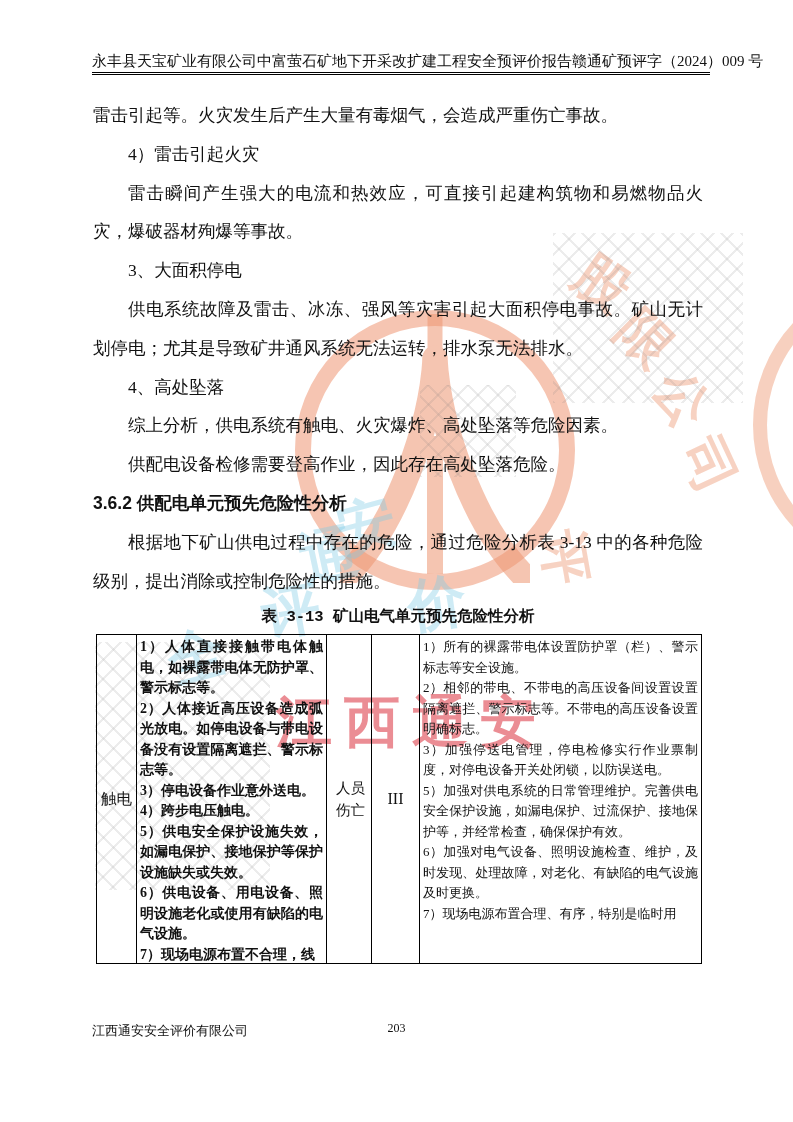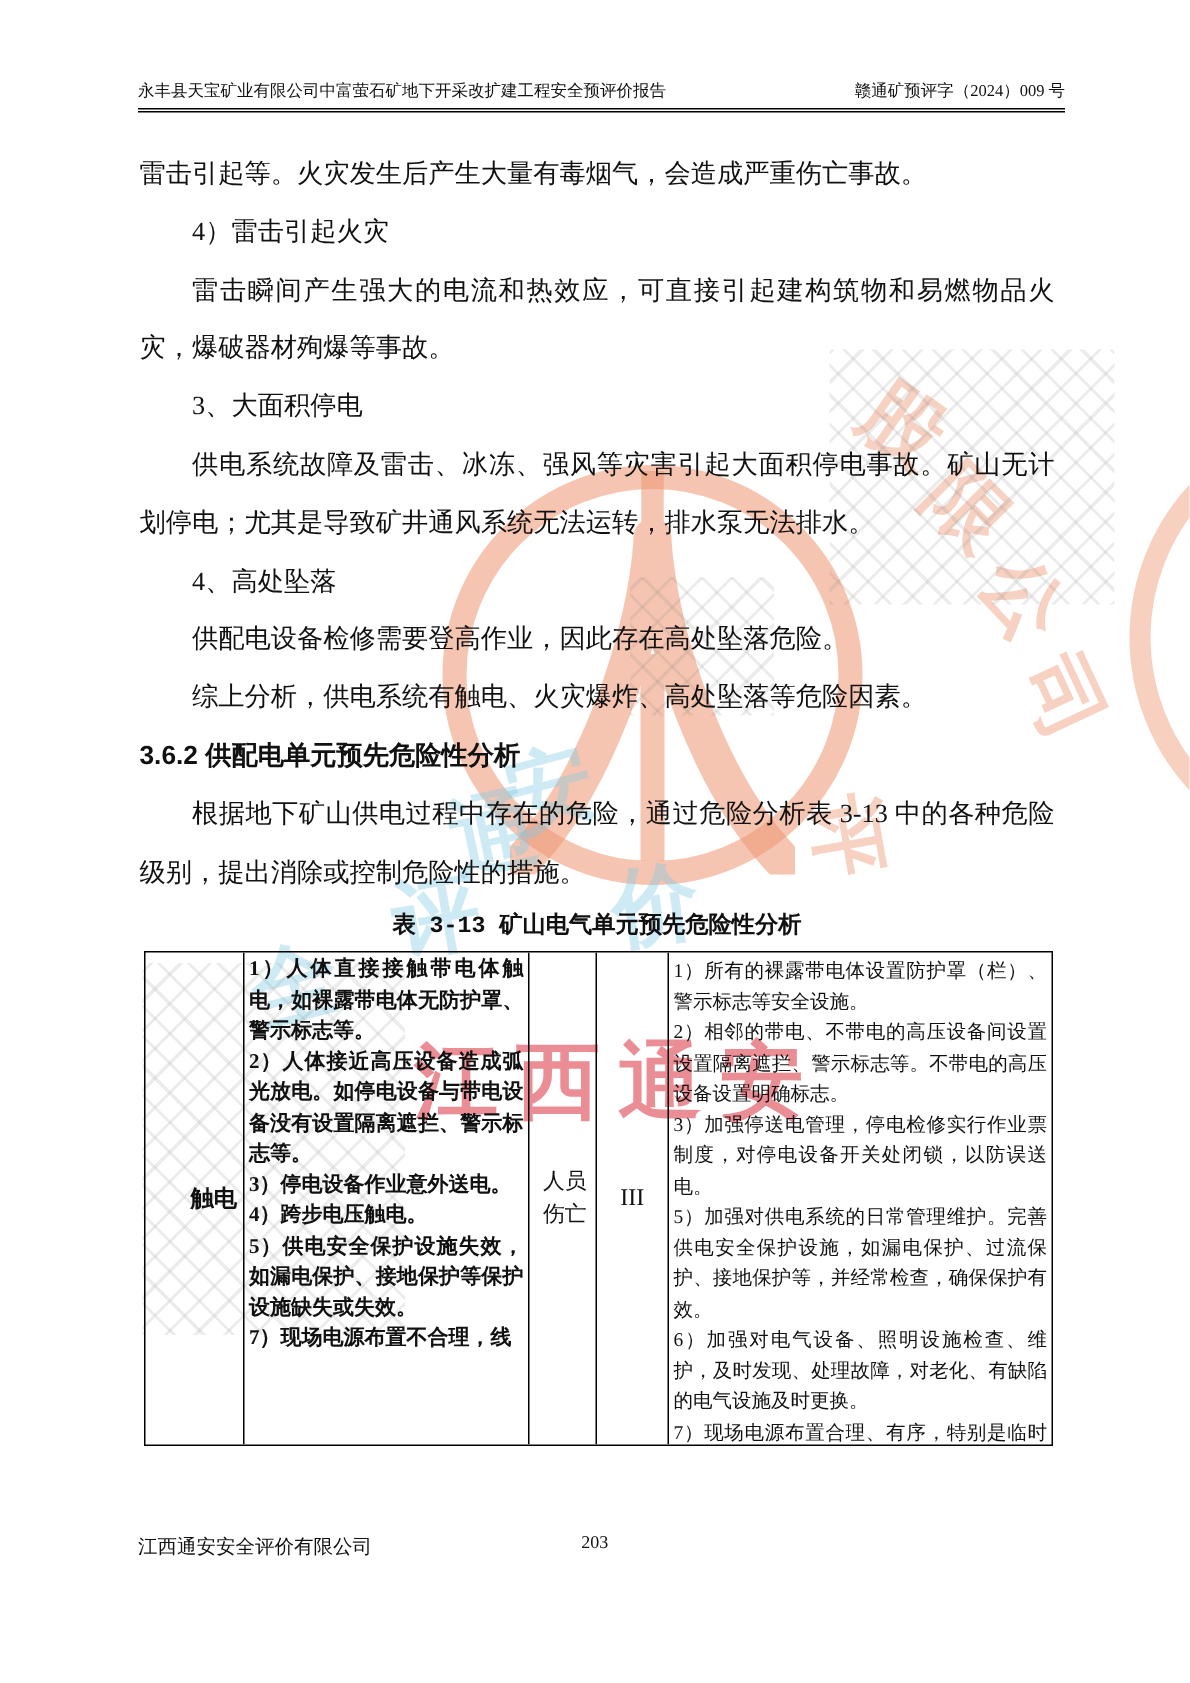--- a/index.html
+++ b/index.html
@@ -32,21 +32,21 @@
   .hatch{
     opacity:0.55;
     background:
       repeating-linear-gradient(45deg, rgba(120,120,120,0.25) 0 2px, transparent 2px 14px),
       repeating-linear-gradient(-45deg, rgba(120,120,120,0.25) 0 2px, transparent 2px 14px);
   }
   
   .page-header{
     position:absolute;left:92px;top:52px;width:618px;z-index:2;
     display:flex;justify-content:space-between;align-items:flex-end;
-    font-size:11px;line-height:18px;white-space:nowrap;
+    font-size:15px;line-height:18px;white-space:nowrap;
   }
   .header-rule{
     position:absolute;left:92px;top:72px;width:618px;height:3px;z-index:2;
     border-top:1.4px solid #000;border-bottom:1px solid #000;box-sizing:border-box;
   }
   .page-footer-left{
     position:absolute;left:92px;top:1022px;font-size:13px;z-index:2;
   }
   .page-number{
     position:absolute;left:0;top:1021px;width:100%;text-align:center;font-size:12px;z-index:2;
@@ -84,21 +84,21 @@
   .c4{width:48px;}
   .c5{width:282px;flex:1;}
   .th{
     display:flex;align-items:center;justify-content:center;text-align:center;
     font-weight:bold;font-size:15px;line-height:19px;
     font-family:"Liberation Sans", sans-serif;
   }
   .cell-center{
     display:flex;align-items:center;justify-content:center;text-align:center;
   }
-  .factor-cell{font-weight:bold;font-size:15.5px;font-family:"Liberation Sans", sans-serif;margin-left:26px;}
+  .factor-cell{font-weight:normal;font-size:15.5px;font-family:"Liberation Sans", sans-serif;}
   .result-cell{font-size:14.5px;line-height:22px;padding:0 6px;text-align:right;}
   .level-cell{font-size:16px;font-family:"Liberation Serif", serif;}
   .list-cell{padding:2px 3px;}
   .list-cell .item{
     font-size:14px;line-height:20.5px;text-align:justify;margin:0;
   }
   .c5.list-cell .item{font-size:13px;}
 </style>
 </head>
 <body>
@@ -139,36 +139,37 @@
 </div>
 <div class="header-rule"></div>
 
 <div class="content">
   <p class="p">雷击引起等。火灾发生后产生大量有毒烟气，会造成严重伤亡事故。</p>
   <p class="p indent">4）雷击引起火灾</p>
   <p class="p indent">雷击瞬间产生强大的电流和热效应，可直接引起建构筑物和易燃物品火灾，爆破器材殉爆等事故。</p>
   <p class="p indent">3、大面积停电</p>
   <p class="p indent">供电系统故障及雷击、冰冻、强风等灾害引起大面积停电事故。矿山无计划停电；尤其是导致矿井通风系统无法运转，排水泵无法排水。</p>
   <p class="p indent">4、高处坠落</p>
+  <p class="p indent">综上分析，供电系统有触电、火灾爆炸、高处坠落等危险因素。</p>
   <p class="p indent">供配电设备检修需要登高作业，因此存在高处坠落危险。</p>
-  <p class="p indent">综上分析，供电系统有触电、火灾爆炸、高处坠落等危险因素。</p>
   <p class="h2">3.6.2 供配电单元预先危险性分析</p>
   <p class="p indent">根据地下矿山供电过程中存在的危险，通过危险分析表 3-13 中的各种危险级别，提出消除或控制危险性的措施。</p>
 
   <p class="tbl-caption">表 3-13 矿山电气单元预先危险性分析</p>
 
   <div class="risk-table">
     <div class="tr body-row">
       <div class="td c1 cell-center factor-cell">触电</div>
       <div class="td c2 list-cell">
         <p class="item">1）人体直接接触带电体触电，如裸露带电体无防护罩、警示标志等。</p>
         <p class="item">2）人体接近高压设备造成弧光放电。如停电设备与带电设备没有设置隔离遮拦、警示标志等。</p>
         <p class="item">3）停电设备作业意外送电。</p>
         <p class="item">4）跨步电压触电。</p>
         <p class="item">5）供电安全保护设施失效，如漏电保护、接地保护等保护设施缺失或失效。</p>
+        <p class="item">6）供电设备、用电设备、照明设施老化或使用有缺陷的电气设施。</p>
         <p class="item">7）现场电源布置不合理，线</p>
       </div>
       <div class="td c3 cell-center result-cell">人员伤亡</div>
       <div class="td c4 cell-center level-cell">III</div>
       <div class="td c5 list-cell">
         <p class="item">1）所有的裸露带电体设置防护罩（栏）、警示标志等安全设施。</p>
         <p class="item">2）相邻的带电、不带电的高压设备间设置设置隔离遮拦、警示标志等。不带电的高压设备设置明确标志。</p>
         <p class="item">3）加强停送电管理，停电检修实行作业票制度，对停电设备开关处闭锁，以防误送电。</p>
         <p class="item">5）加强对供电系统的日常管理维护。完善供电安全保护设施，如漏电保护、过流保护、接地保护等，并经常检查，确保保护有效。</p>
         <p class="item">6）加强对电气设备、照明设施检查、维护，及时发现、处理故障，对老化、有缺陷的电气设施及时更换。</p>

